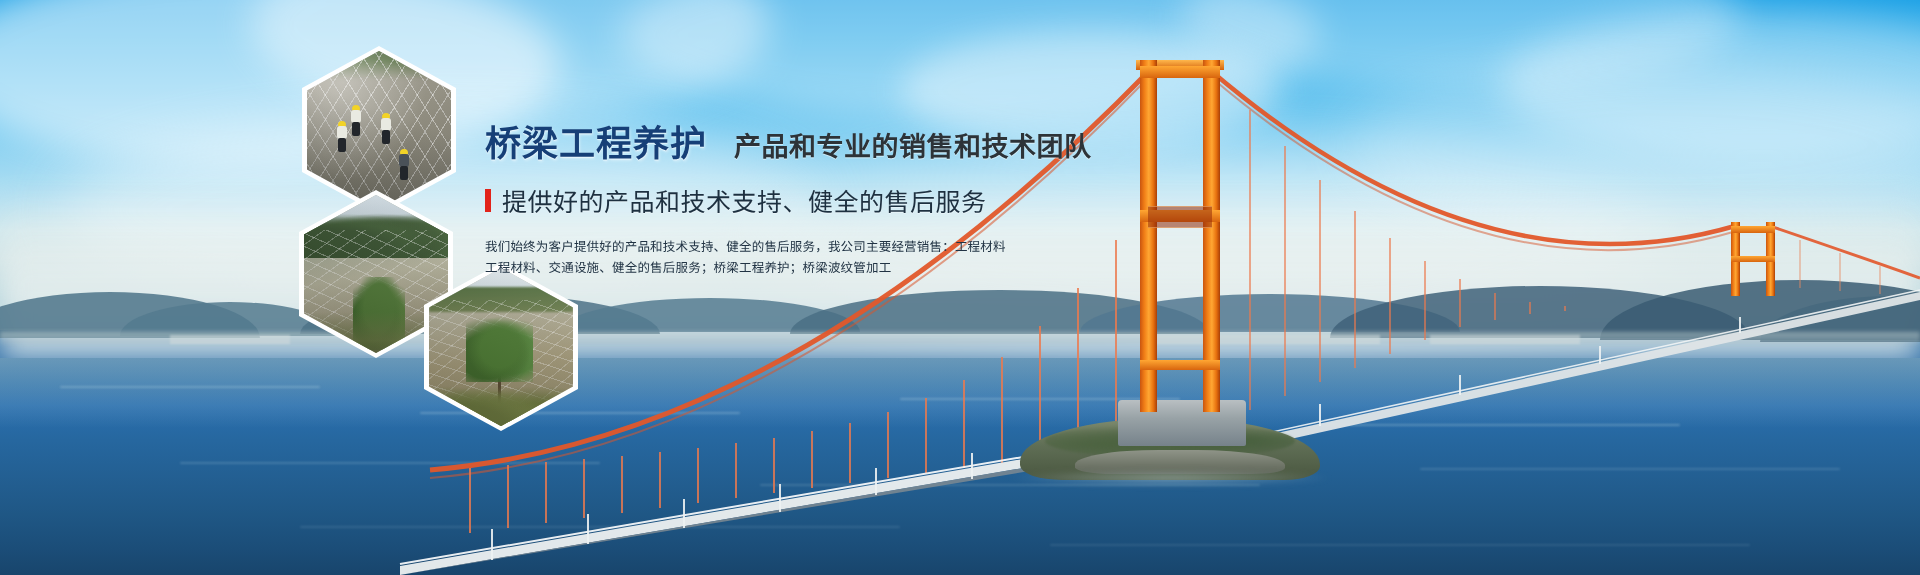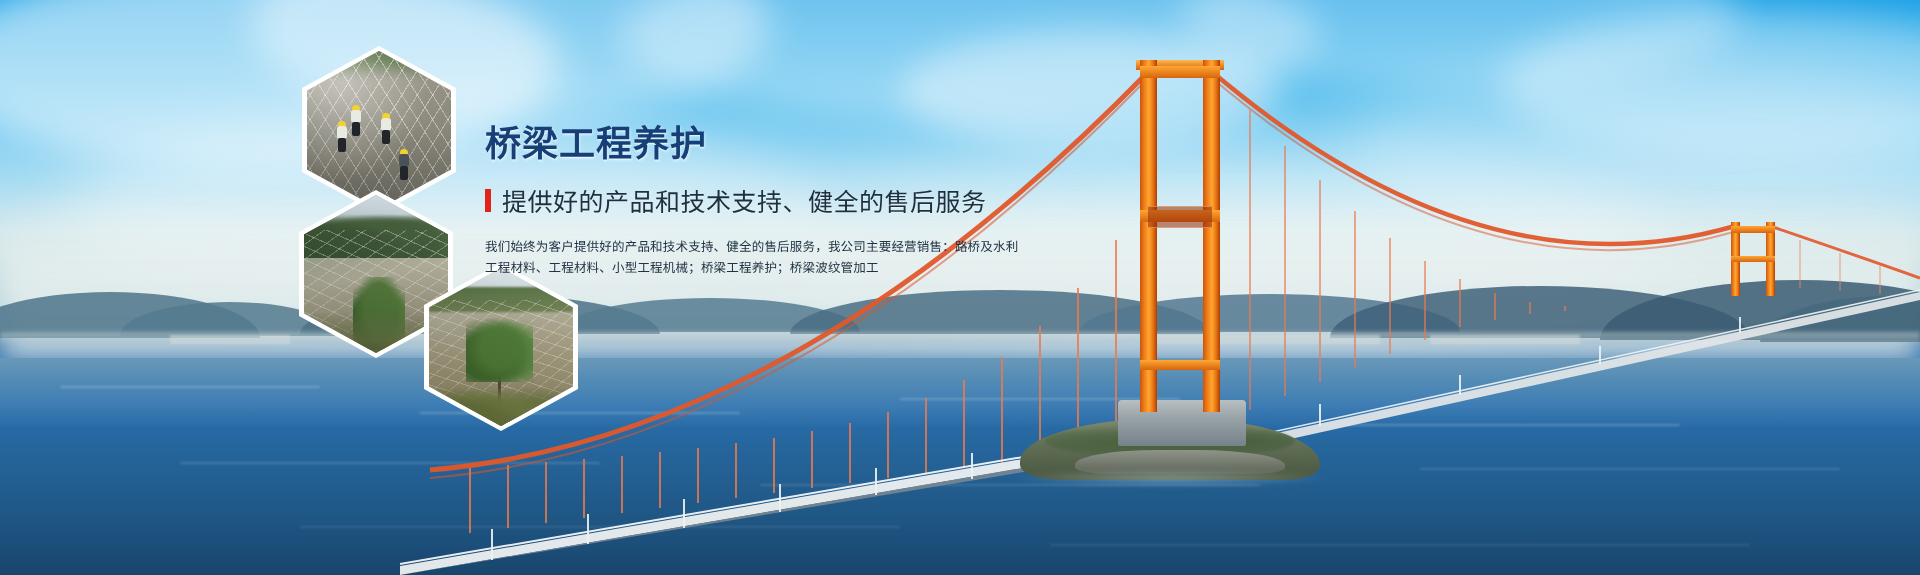--- a/index.html
+++ b/index.html
@@ -574,27 +574,28 @@
           <div class="shade"></div>
         </div>
       </div>
     </div>
   </div>
 
   <div class="copy">
 
     <div class="headline">
       <span class="h-main">桥梁工程养护</span>
+      <span class="h-sub">产品和专业的销售和技术团队</span>
     </div>
 
     <div class="subline">
       <span class="bar"></span>
       <span class="text">提供好的产品和技术支持、健全的售后服务</span>
     </div>
 
     <div class="para">
-      <div>我们始终为客户提供好的产品和技术支持、健全的售后服务，我公司主要经营销售：路桥及水利</div>
-      <div>工程材料、工程材料、小型工程机械；桥梁工程养护；桥梁波纹管加工</div>
+      <div>我们始终为客户提供好的产品和技术支持、健全的售后服务，我公司主要经营销售：工程材料</div>
+      <div>工程材料、交通设施、健全的售后服务；桥梁工程养护；桥梁波纹管加工</div>
     </div>
 
   </div>
 
 </div>
 
 </body></html>

